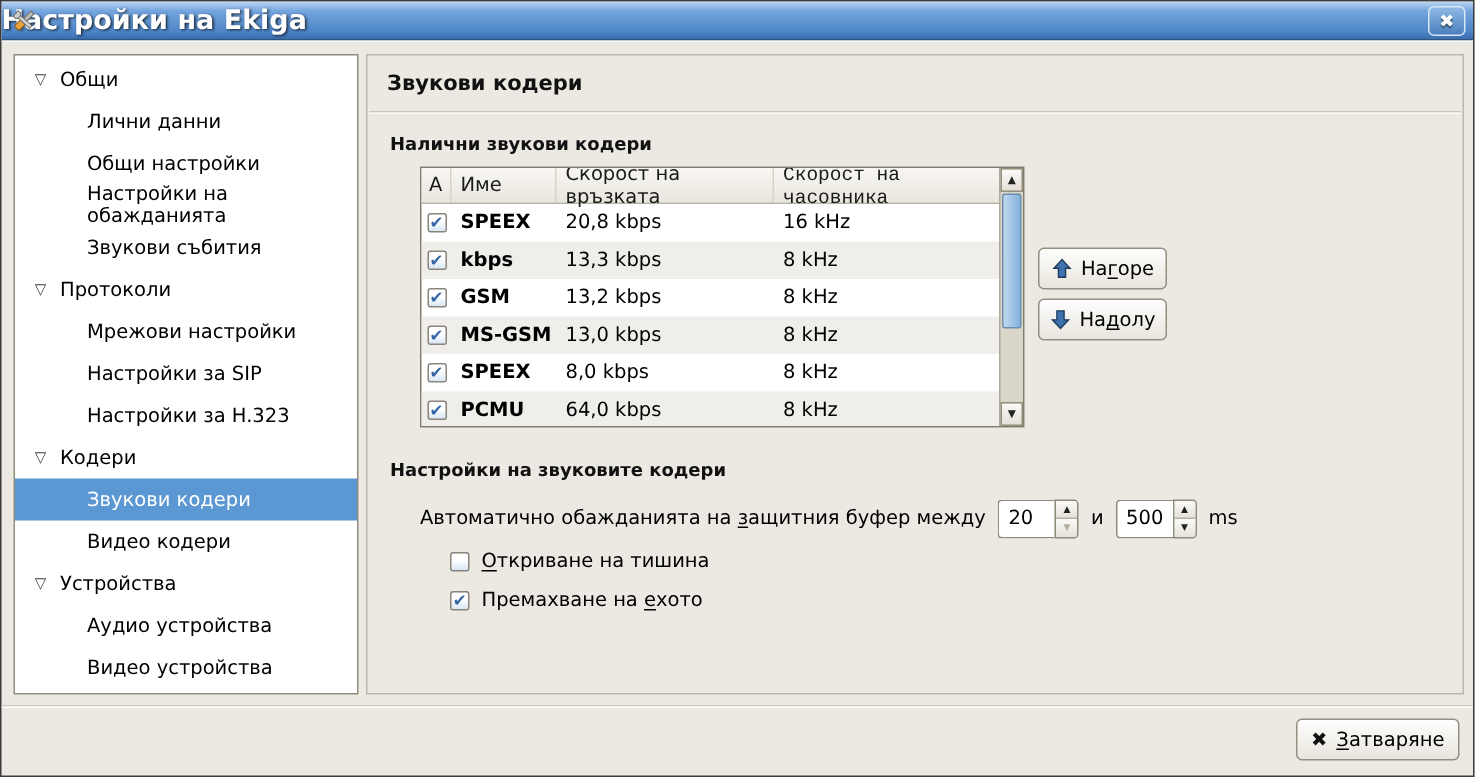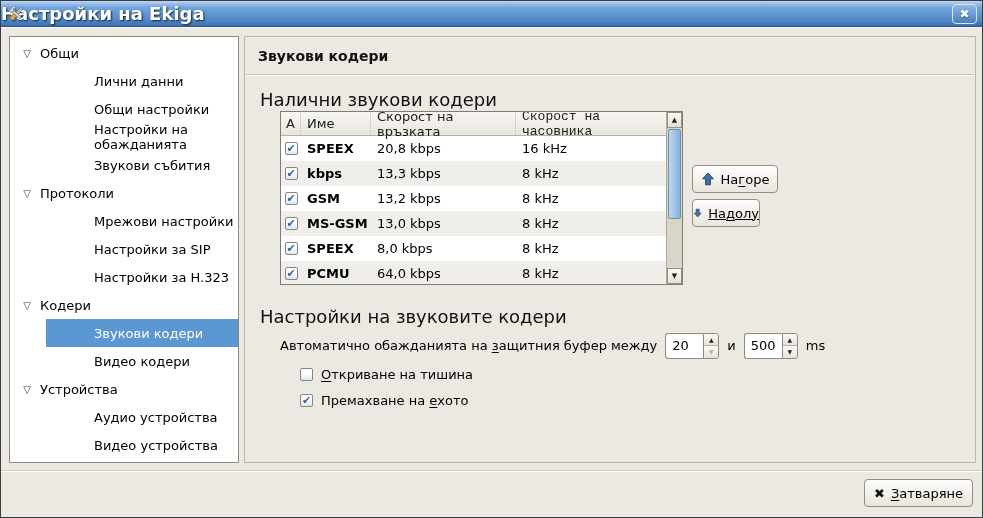--- a/index.html
+++ b/index.html
@@ -30,27 +30,27 @@
   }
   .content { position:absolute; top:26px; left:0; right:0; bottom:0; border-top:1px solid #f8f6f1; }
   
   .tree {
     position:absolute; left:8px; top:8px; width:230px; height:427px;
     background:#fff; border:1px solid #8e8a7a; padding-top:2px; overflow:hidden;
   }
   .tree-row { position:relative; height:28px; display:flex; align-items:center; font-size:13px; color:#000; }
   .tree-row .expander { width:14px; margin-left:10px; font-size:10px; color:#3a3a3a; text-align:center; }
   .tree-row.l0 .lbl { margin-left:6px; }
-  .tree-row.l1 { padding-left:48px;margin-left:36px; }
+  .tree-row.l1 { padding-left:48px; }
   .tree-row.selected { background:#5b97d2; color:#fff; }
   
   .panel { position:absolute; left:243px; top:8px; width:732px; height:427px; border:1px solid #bcb7a8; }
   .page-title { position:absolute; left:13px; top:11px; font-size:14px; font-weight:bold; color:#111; }
   .title-sep { position:absolute; left:1px; right:1px; top:37px; border-top:1px solid #cbc6b8; border-bottom:1px solid #fbfaf7; }
-  .sec-title { position:absolute; font-size:18px; font-weight:normal; color:#111; }
+  .sec-title { position:absolute; font-size:12px; font-weight:bold; color:#111; }
   .sec1 { left:15px; top:52px; }
   .sec2 { left:15px; top:269px; }
   
   .ctable { position:absolute; left:35px; top:74px; width:403px; height:174px; border:1px solid #807c6e; background:#fff; overflow:hidden; }
   .thead { display:flex; height:24px; background:linear-gradient(#f8f6f2,#e9e6de); border-bottom:1px solid #b5b1a3; width:387px; }
   .th { font-size:13px; color:#1a1a1a; display:flex; align-items:center; border-right:1px solid #d7d3c7; padding-left:6px; }
   .th.c0 { width:20px; justify-content:center; padding-left:0; }
   .th.c1 { width:70px; } .th.c2 { width:145px; } .th.c3 { width:152px; border-right:none;font-family:Liberation Mono, monospace; }
   .tbody { width:387px; }
   .tr { display:flex; height:25px; align-items:center; font-size:13px; }
@@ -69,21 +69,21 @@
   .sb-up { top:0; } .sb-down { bottom:0; }
   .sb-thumb { position:absolute; left:1px; width:13px; top:17px; height:90px; border:1px solid #6b8fae; border-radius:2px; background:linear-gradient(90deg,#bed8f0,#84b1dc); }
   
   .gtk-btn {
     position:absolute; background:linear-gradient(#fefefe,#e9e5dd);
     border:1px solid #948f80; border-radius:4px; box-shadow:inset 0 1px 0 #fff;
     display:flex; align-items:center; justify-content:center; gap:6px;
     font-size:13px; color:#000;
   }
   .btn-up { left:447px; top:128px; width:86px; height:28px; }
-  .btn-down { left:447px; top:162px; width:68px; height:28px;text-decoration:underline; }
+  .btn-down { left:447px; top:162px; width:86px; height:28px; }
   .mn { text-decoration:underline; text-underline-offset:2px; }
   
   .jitter-row { position:absolute; left:35px; top:295px; height:27px; display:flex; align-items:center; font-size:13px; }
   .spin { display:flex; height:26px; margin:0 8px; }
   .spin input {
     width:38px; border:1px solid #8e8a7c; border-right:none; border-radius:3px 0 0 3px;
     padding:0 0 0 6px; font:13px "DejaVu Sans", sans-serif; background:#fff; outline:none;
   }
   .stepper { width:16px; display:flex; flex-direction:column; border:1px solid #8e8a7c; border-radius:0 3px 3px 0; overflow:hidden; }
   .step { flex:1; background:linear-gradient(#fbfaf8,#e6e2d9); font-size:6px; display:flex; align-items:center; justify-content:center; color:#222; }

